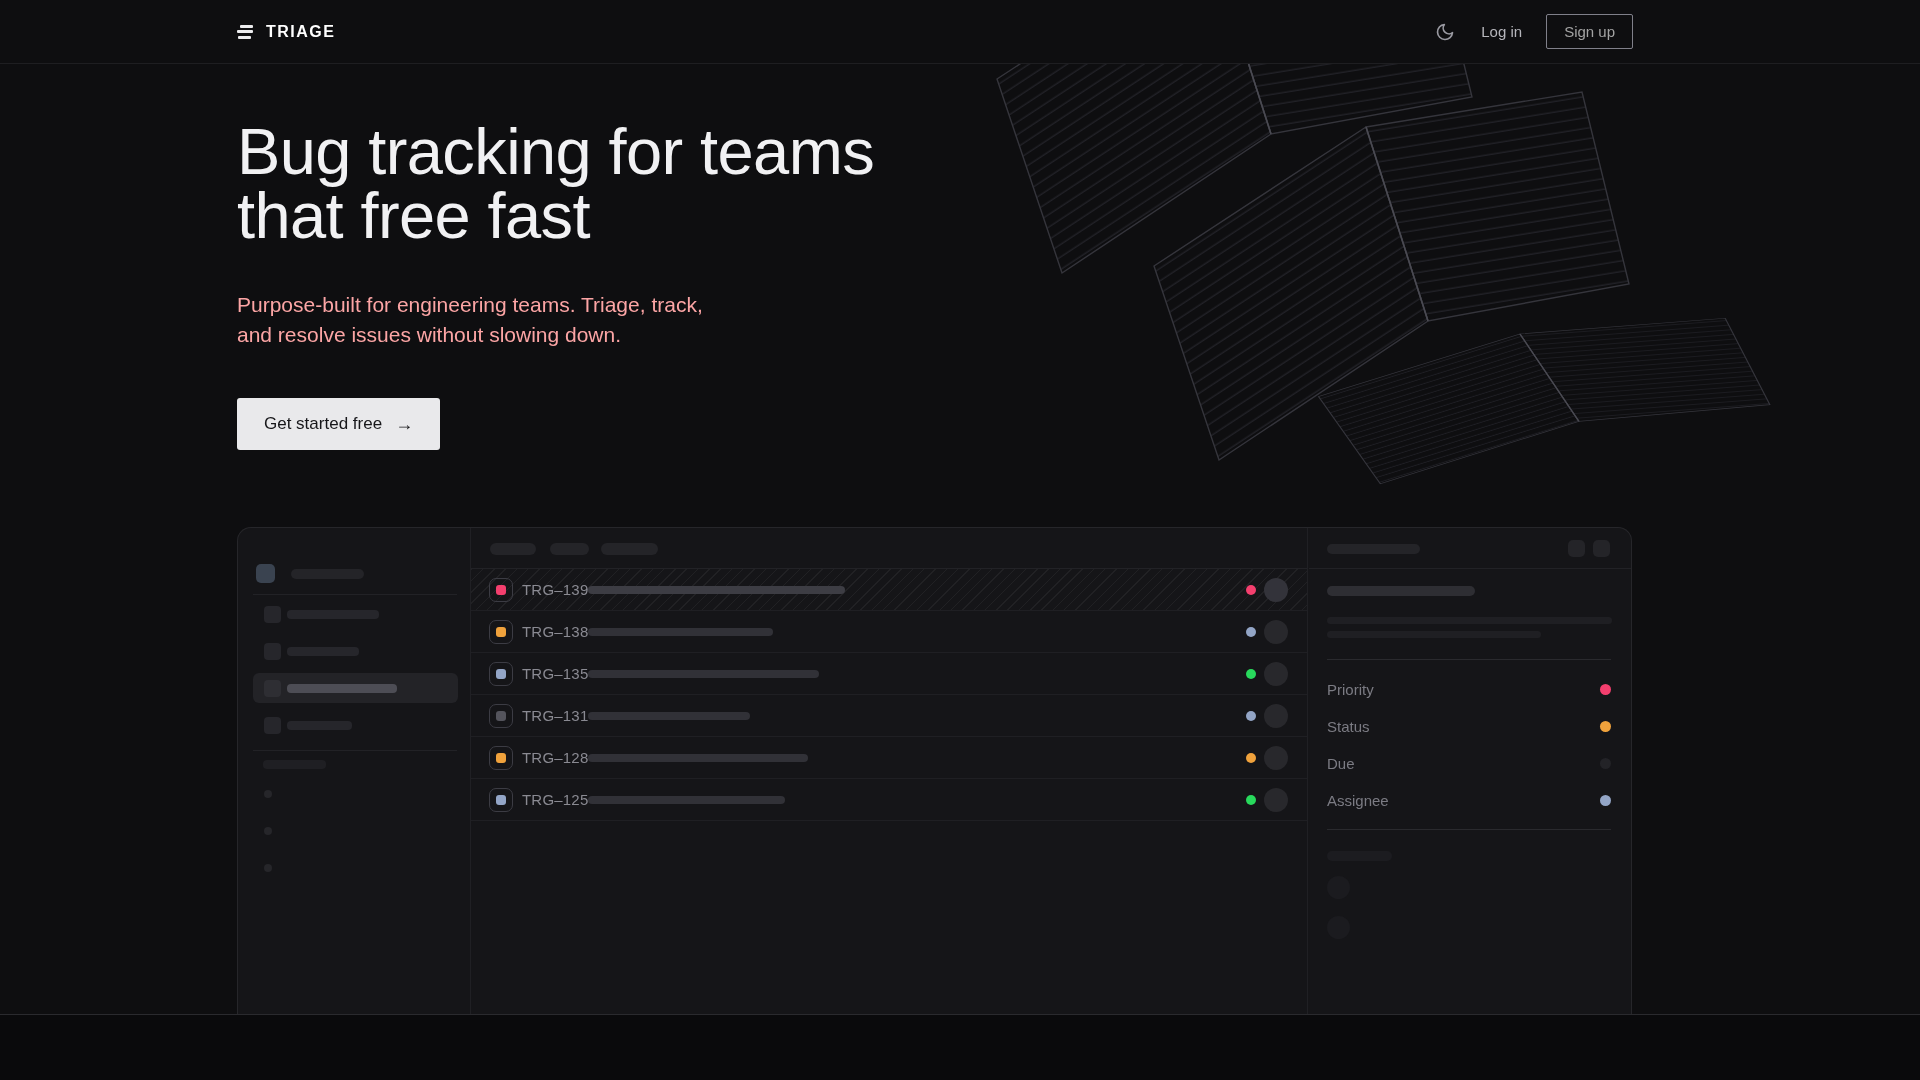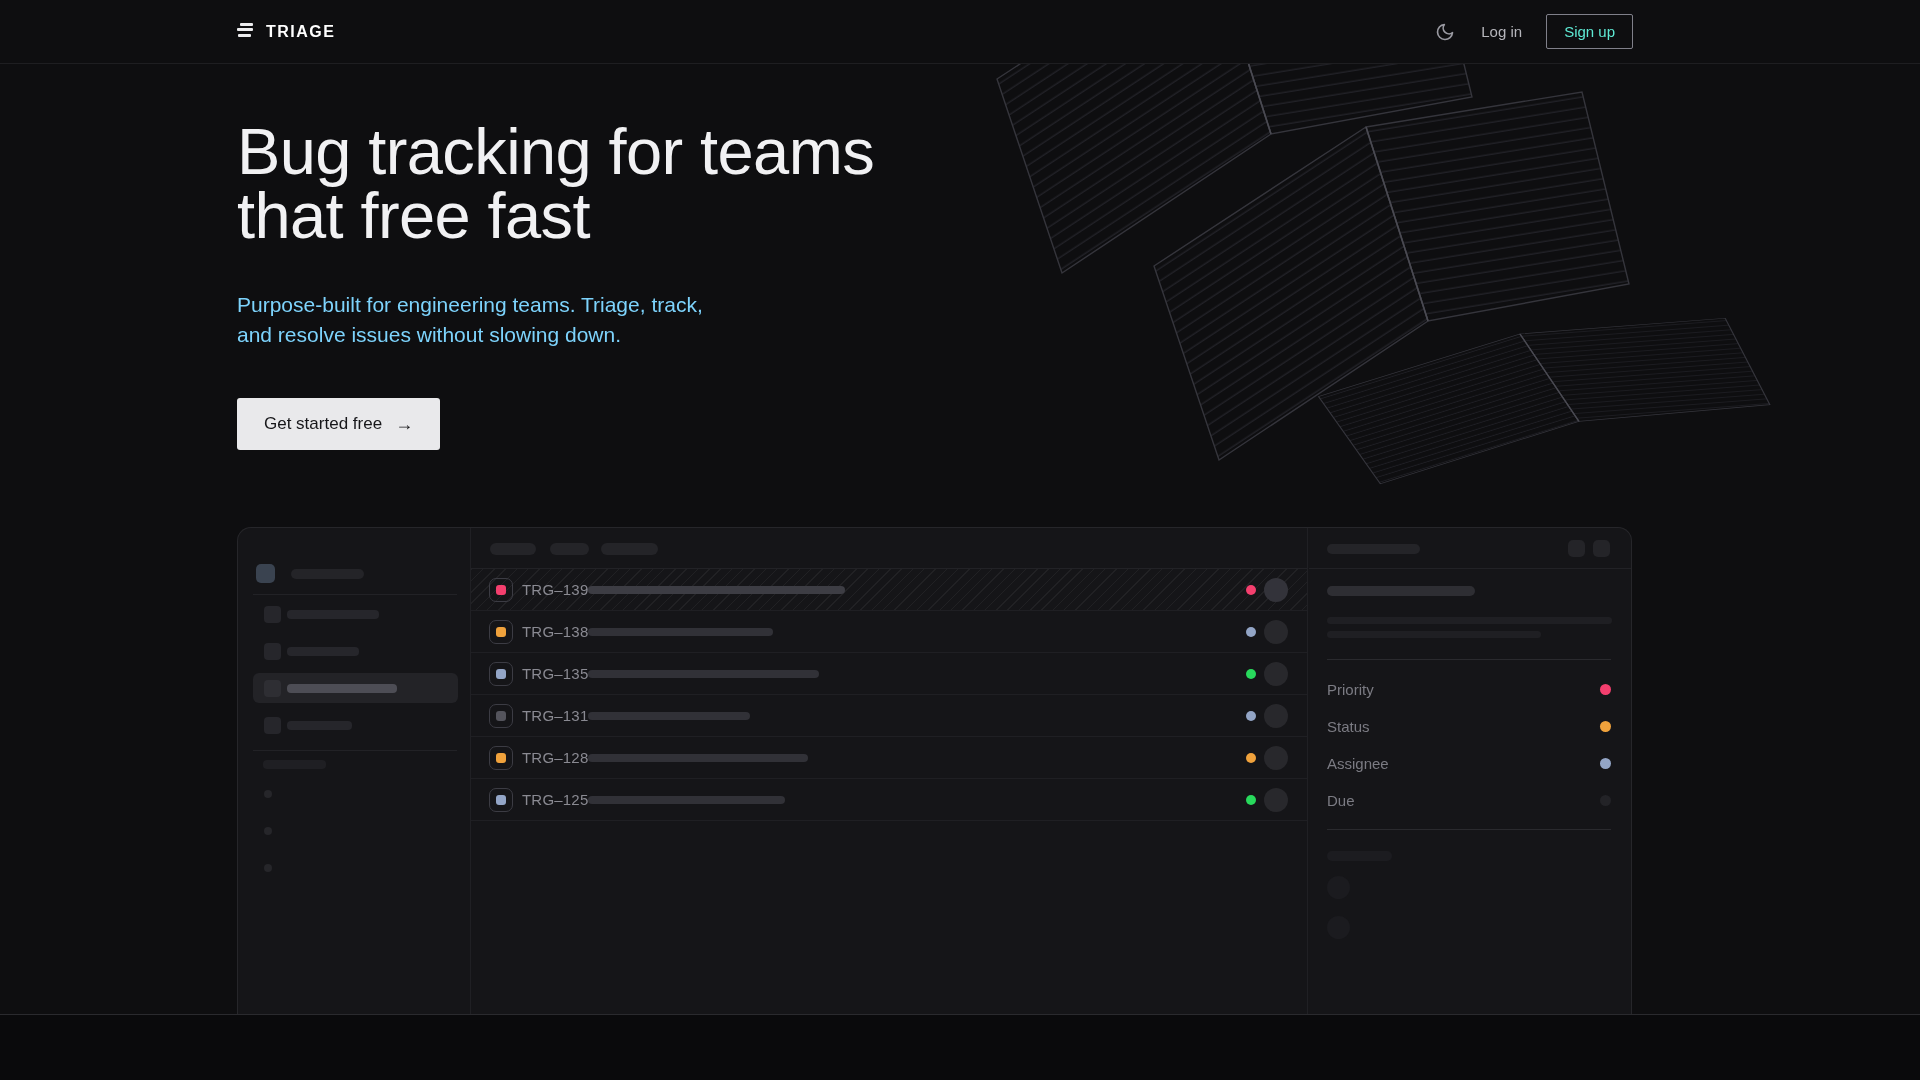--- a/index.html
+++ b/index.html
@@ -14,44 +14,44 @@
   
   .decor { position:absolute; left:0; top:64px; width:1920px; height:500px; pointer-events:none; }
 
   
   .topnav {
     position:absolute; left:0; top:0; width:1920px; height:64px;
     display:flex; align-items:center; justify-content:space-between;
     padding:0 287px 0 237px;
     background:#0e0e10; border-bottom:1px solid #1e1e21; z-index:5;
   }
-  .brand { display:flex; align-items:flex-start; gap:12px; }
+  .brand { display:flex; align-items:center; gap:12px; }
   .logo-icon { display:flex; flex-direction:column; gap:2.5px; width:17px; }
   .logo-icon i { display:block; height:3px; border-radius:1px; background:#ececee; }
   .logo-icon i:nth-child(1){ width:13px; margin-left:3px; }
   .logo-icon i:nth-child(2){ width:16px; }
   .logo-icon i:nth-child(3){ width:13px; margin-left:1px; }
   .brand-name { font-size:16px; font-weight:bold; letter-spacing:1.5px; color:#fff; }
   .nav-right { display:flex; align-items:center; gap:24px; }
   .moon-btn { background:none; border:none; cursor:pointer; width:24px; height:24px; display:flex; align-items:center; justify-content:center; }
   .login { font-size:15px; color:#b6b6bc; text-decoration:none; cursor:pointer; }
   .signup {
-    font-family:inherit; font-size:15px; color:#5eead4; background:transparent;
+    font-family:inherit; font-size:15px; color:#a3a3a3; background:transparent;
     border:1px solid #80808a; border-radius:2px; padding:8px 17px; cursor:pointer;
   }
 
   
   .hero-title {
     position:absolute; left:237px; top:120px; z-index:2;
     font-size:65px; line-height:64px; font-weight:500;
     letter-spacing:-0.6px; color:#f1f1f3;
   }
   .hero-sub {
     position:absolute; left:237px; top:290px; width:490px; z-index:2;
-    font-size:21px; line-height:30px; color:#7dd3fc;
+    font-size:21px; line-height:30px; color:#fca5a5;
   }
   .cta {
     position:absolute; left:237px; top:398px; z-index:2;
     display:inline-flex; align-items:center; gap:13px; height:52px; padding:0 27px;
     background:#e9e9eb; color:#17171a; border:none; border-radius:3px;
     font-family:inherit; font-size:17px; font-weight:500; cursor:pointer;
   }
   .cta .arrow { font-size:18px; line-height:1; }
 
   
@@ -282,27 +282,27 @@
     <span class="prop-label">Priority</span>
     <span class="prop-dot" style="background: rgb(244, 63, 110);"></span>
   </div>
 
   <div class="prop-row">
     <span class="prop-label">Status</span>
     <span class="prop-dot" style="background: rgb(240, 162, 60);"></span>
   </div>
 
   <div class="prop-row">
+    <span class="prop-label">Due</span>
+    <span class="prop-dot" style="background: rgb(35, 35, 39);"></span>
+  </div>
+
+  <div class="prop-row">
     <span class="prop-label">Assignee</span>
     <span class="prop-dot" style="background: rgb(147, 165, 198);"></span>
-  </div>
-
-  <div class="prop-row">
-    <span class="prop-label">Due</span>
-    <span class="prop-dot" style="background: rgb(35, 35, 39);"></span>
   </div>
 </div>
       <div class="d-div2"></div>
       <div class="d-bar2"></div>
       <div class="d-c1"></div>
       <div class="d-c2"></div>
     </div>
   </div>
 
   <div class="bottom-strip"></div>

